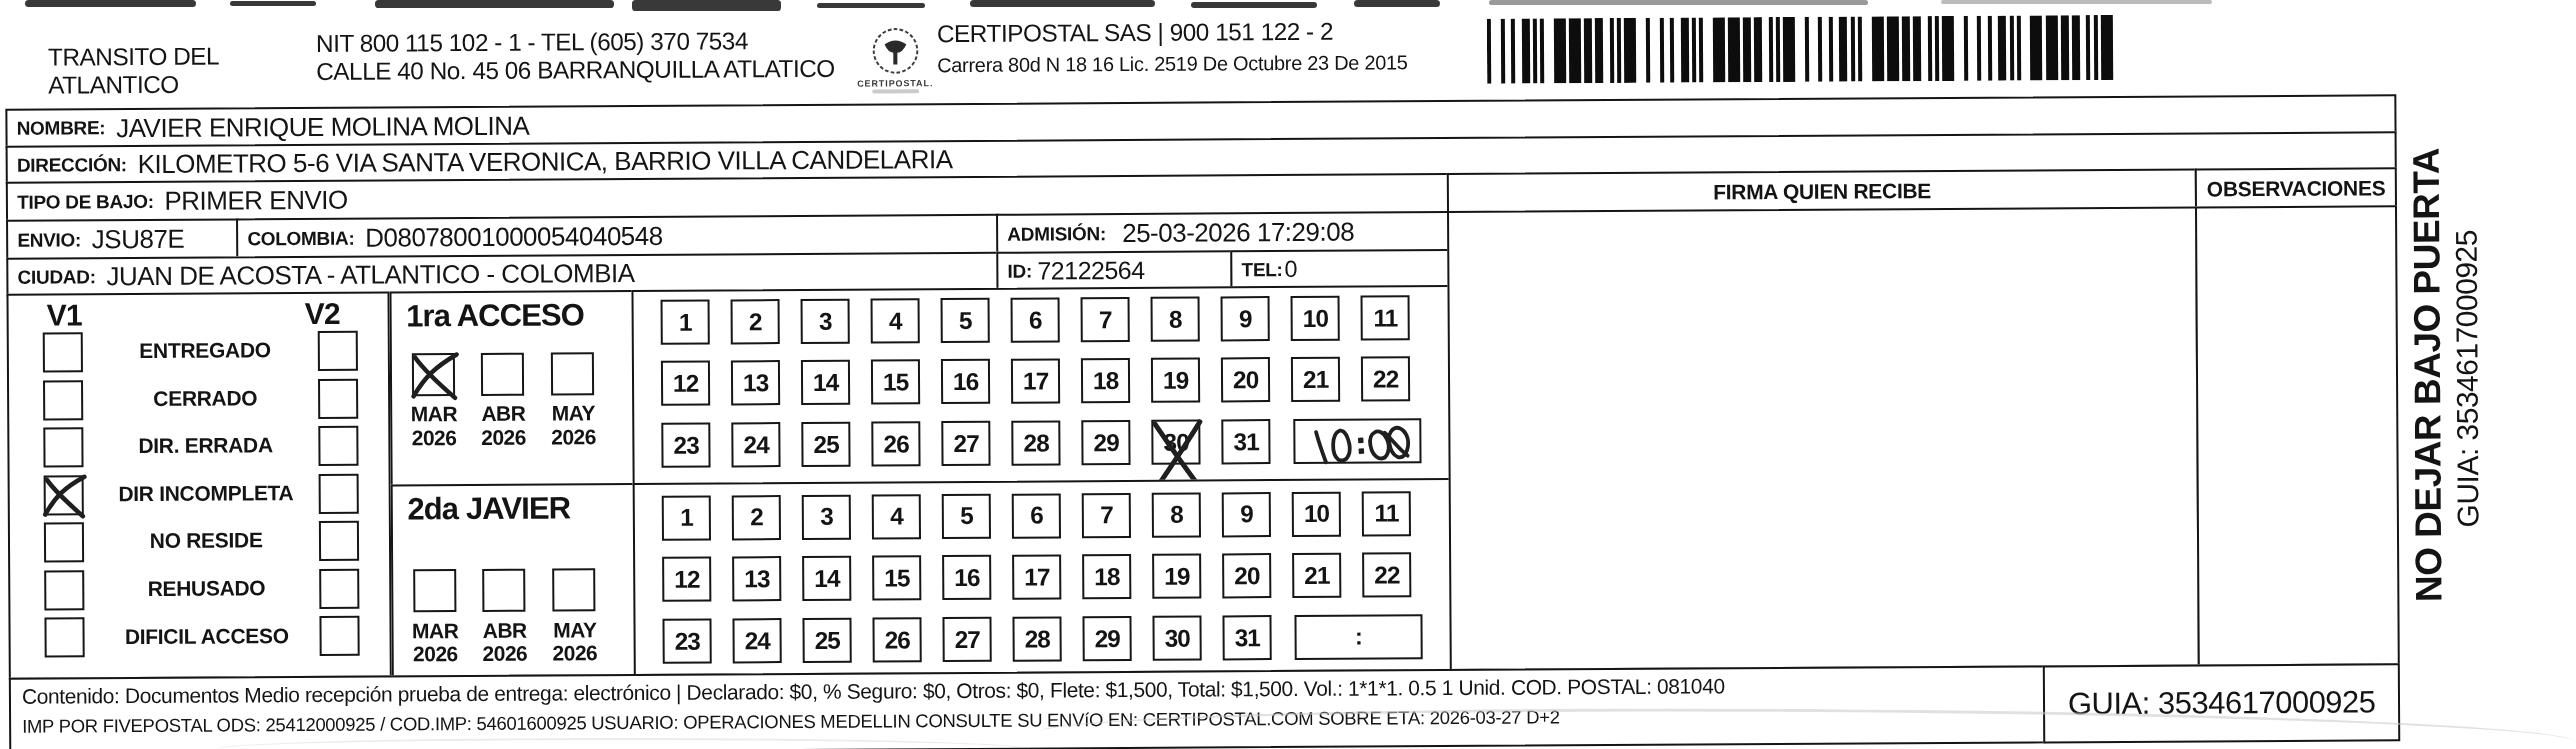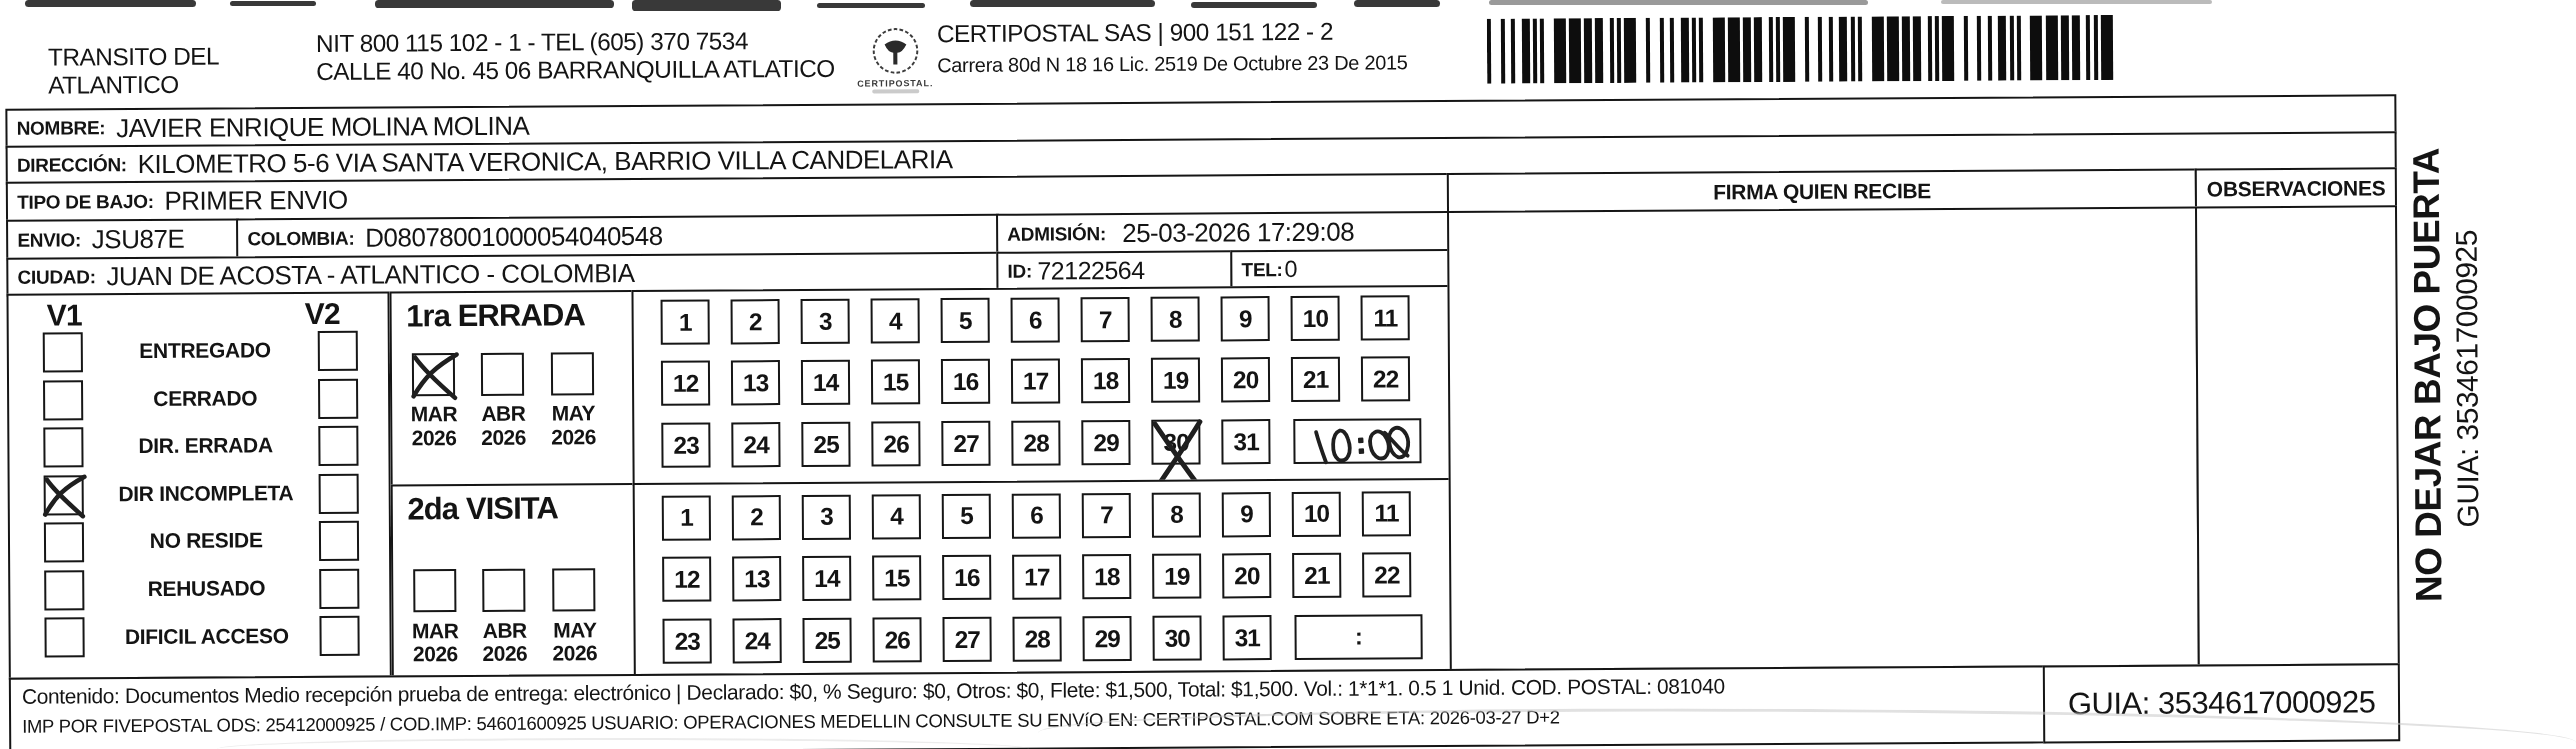--- a/index.html
+++ b/index.html
@@ -226,38 +226,38 @@
           </div>
           <div>
             <div class="box" style="left:34px;top:322px;"></div>
             <div class="statuslbl" style="top:330px;">DIFICIL ACCESO</div>
             <div class="box" style="left:309px;top:322px;"></div>
           </div>
         </div>
     </div>
 
     <div class="cell" id="visit-box-0" style="left:383px;top:185px;width:245px;height:196px;">
-        <div class="visittitle" style="top:4.5px;">1ra ERRADA</div>
+        <div class="visittitle" style="top:4.5px;">1ra ACCESO</div>
         <div class="box" style="left:20px;top:60px;width:43px;height:43px;">
           <svg class="ink" style="left:-6.3px;top:-6.3px;" width="56" height="56" viewBox="0 0 62 62">
   <path d="M8 9 C 16.799999999999997 21.6, 28.799999999999997 33.599999999999994, 52 54" fill="none" stroke="#1f1f1f" stroke-width="5" stroke-linecap="round"></path>
   <path d="M54 6 C 31.200000000000003 19.200000000000003, 19.200000000000003 29.759999999999998, 6 52" fill="none" stroke="#1f1f1f" stroke-width="5" stroke-linecap="round"></path>
           </svg>
         </div>
         <div class="monthlbl" style="left:13.5px;top:109px;">MAR</div>
         <div class="monthlbl" style="left:13.5px;top:133px;">2026</div>
         <div class="box" style="left:89px;top:60px;width:43px;height:43px;"></div>
         <div class="monthlbl" style="left:83px;top:109px;">ABR</div>
         <div class="monthlbl" style="left:83px;top:133px;">2026</div>
         <div class="box" style="left:159px;top:60px;width:43px;height:43px;"></div>
         <div class="monthlbl" style="left:153px;top:109px;">MAY</div>
         <div class="monthlbl" style="left:153px;top:133px;">2026</div>
       </div>
     <div class="cell" id="visit-box-1" style="left:383px;top:378px;width:245px;height:193px;">
-        <div class="visittitle" style="top:5.4px;">2da VISITA</div>
+        <div class="visittitle" style="top:5.4px;">2da JAVIER</div>
         <div class="box" style="left:20px;top:83px;width:43px;height:43px;"></div>
         <div class="monthlbl" style="left:13.5px;top:133px;">MAR</div>
         <div class="monthlbl" style="left:13.5px;top:156px;">2026</div>
         <div class="box" style="left:89px;top:83px;width:43px;height:43px;"></div>
         <div class="monthlbl" style="left:83px;top:133px;">ABR</div>
         <div class="monthlbl" style="left:83px;top:156px;">2026</div>
         <div class="box" style="left:159px;top:83px;width:43px;height:43px;"></div>
         <div class="monthlbl" style="left:153px;top:133px;">MAY</div>
         <div class="monthlbl" style="left:153px;top:156px;">2026</div>
       </div>

